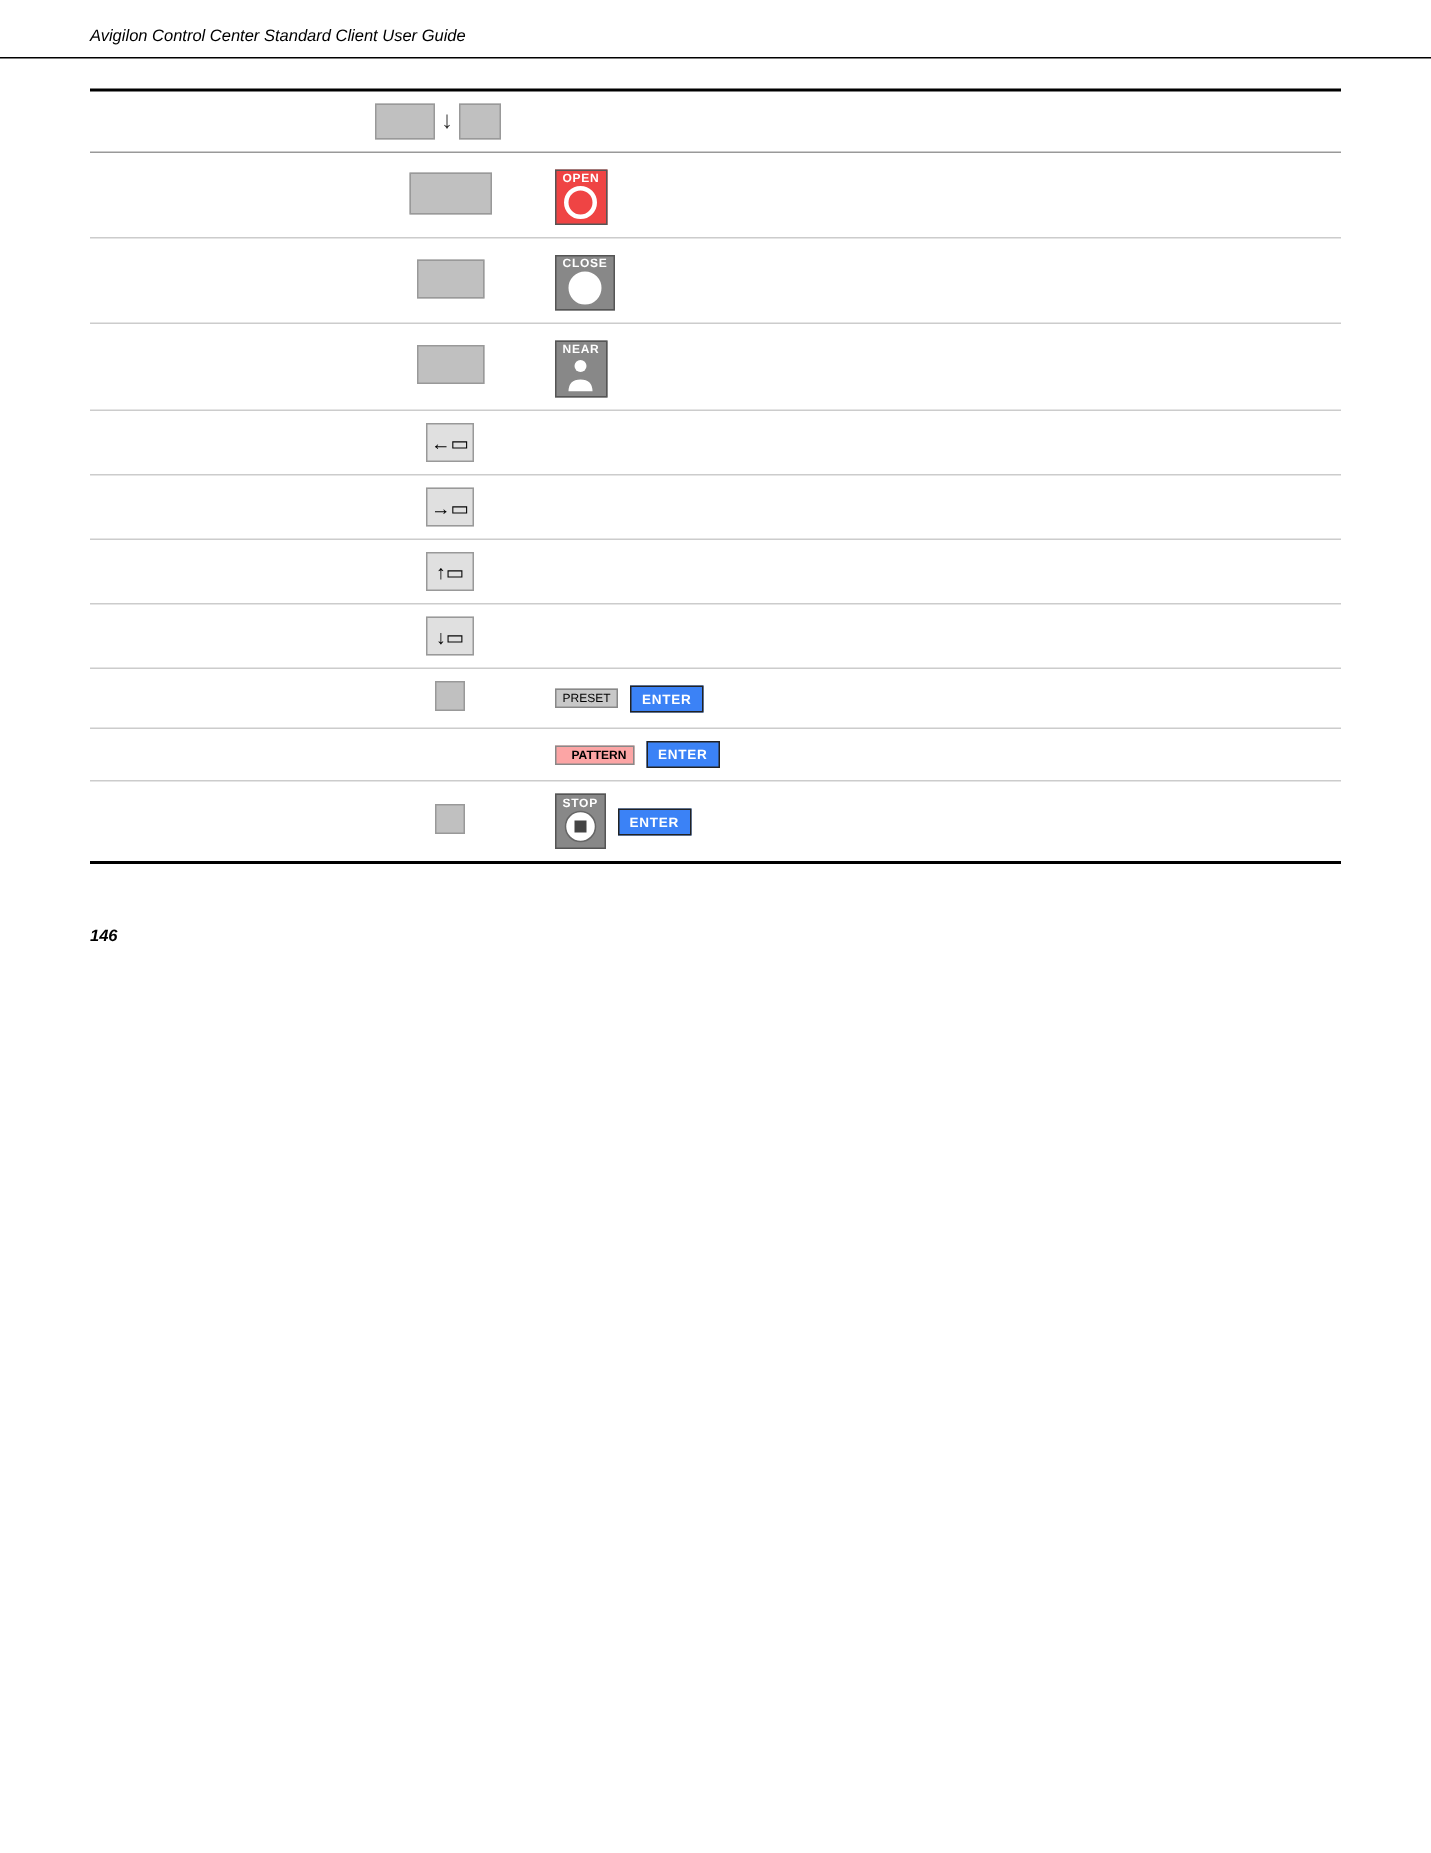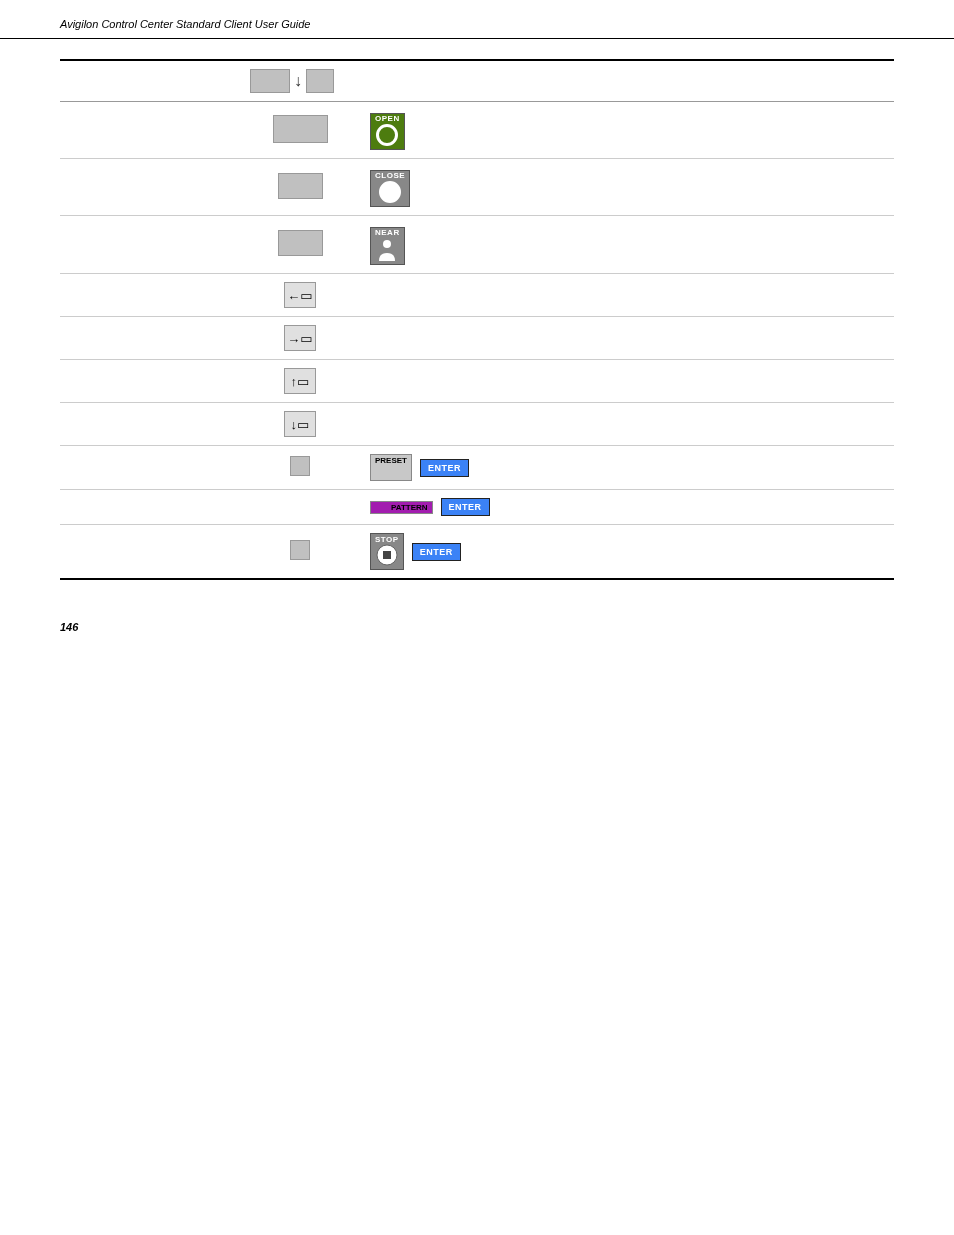--- a/index.html
+++ b/index.html
@@ -64,21 +64,21 @@
       display: flex;
       align-items: center;
       gap: 4px;
     }
 
     
     .icon-open {
       display: inline-flex;
       flex-direction: column;
       align-items: center;
-      background: #4d7c0f;
+      background: #ef4444;
       padding: 1px 4px 3px 4px;
       border: 1px solid #555;
     }
 
     .icon-open .label {
       font-size: 8px;
       font-weight: bold;
       color: #fff;
       letter-spacing: 0.5px;
       line-height: 1;
@@ -181,32 +181,32 @@
       font-size: 13px;
     }
 
     
     .preset-icon {
       display: inline-flex;
       flex-direction: column;
       align-items: center;
       background: #c8c8c8;
       border: 1px solid #888;
-      padding: 1px 4px 15px 4px;
-      font-size: 8px;
-      font-weight: bold;
+      padding: 1px 4px 1px 4px;
+      font-size: 8px;
+      font-weight: normal;
     }
 
     .pattern-icon {
       display: inline-flex;
       flex-direction: column;
       align-items: center;
-      background: #a21caf;
+      background: #fca5a5;
       border: 1px solid #888;
-      padding: 1px 4px 1px 20px;
+      padding: 1px 4px 1px 10px;
       font-size: 8px;
       font-weight: bold;
     }
 
     .start-icon {
       display: inline-flex;
       flex-direction: column;
       align-items: center;
       background: #888;
       border: 1px solid #555;

